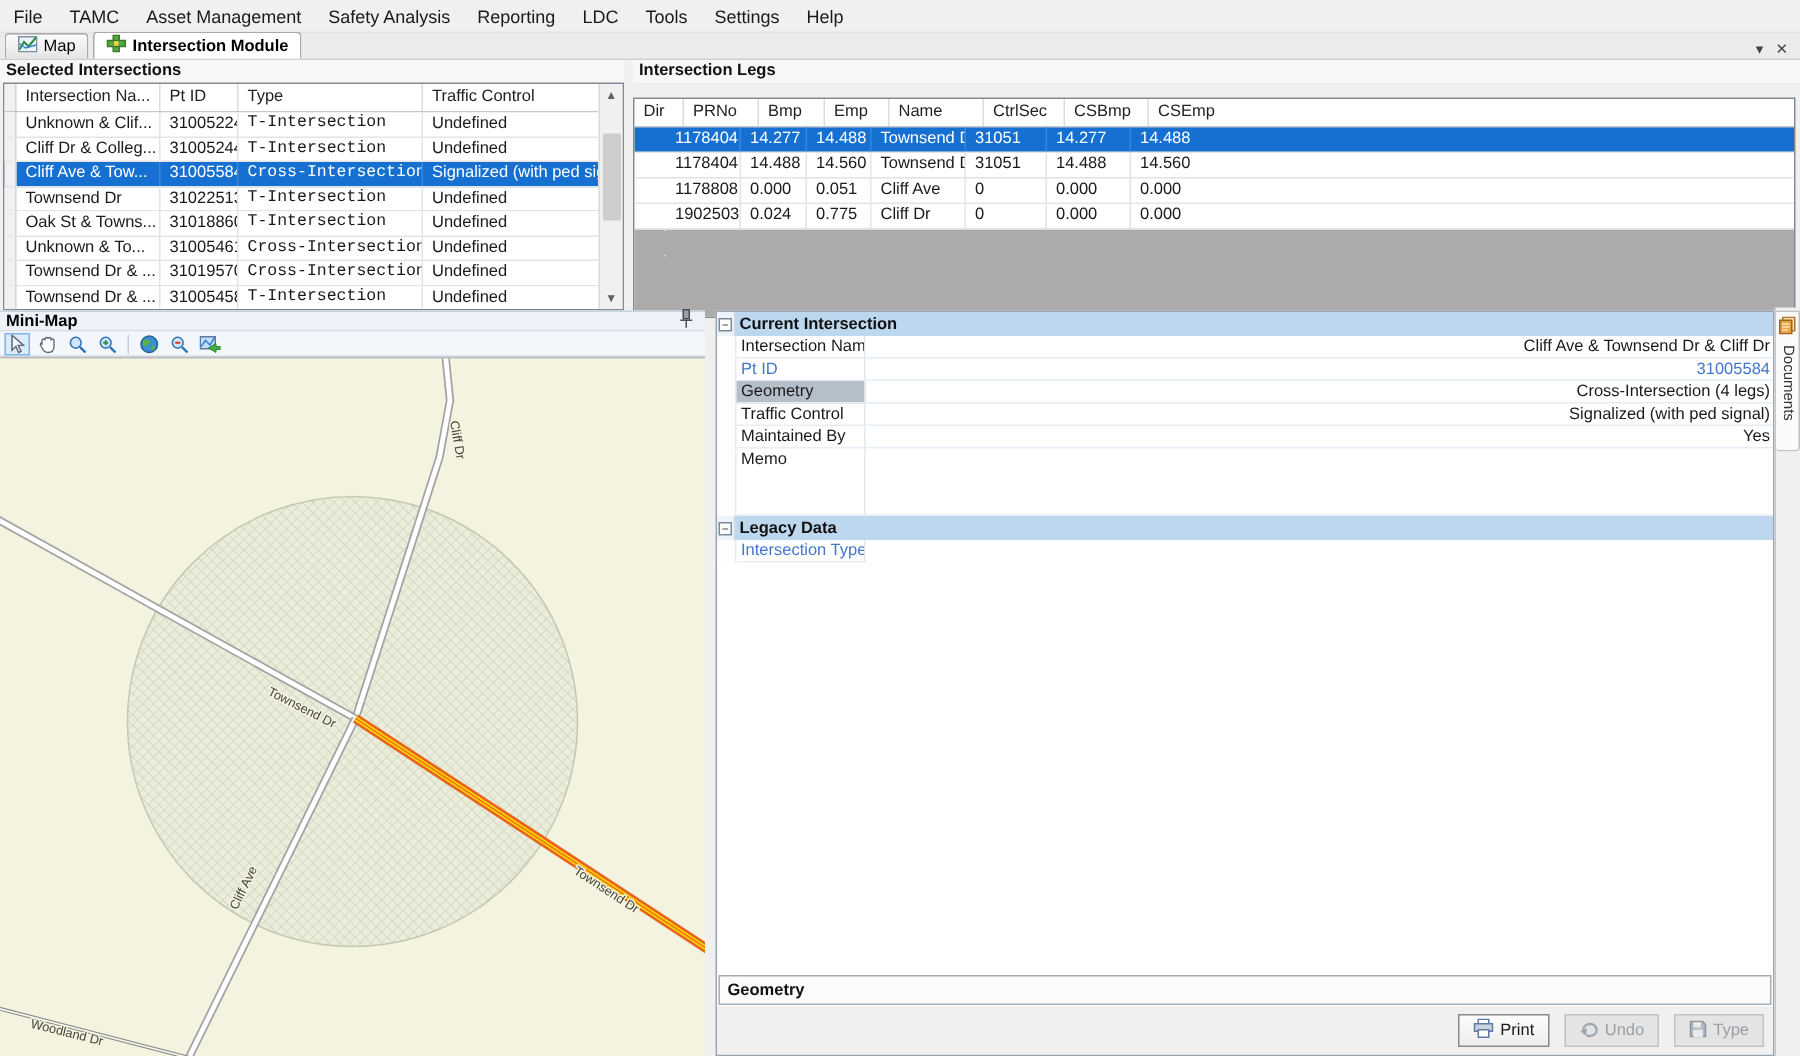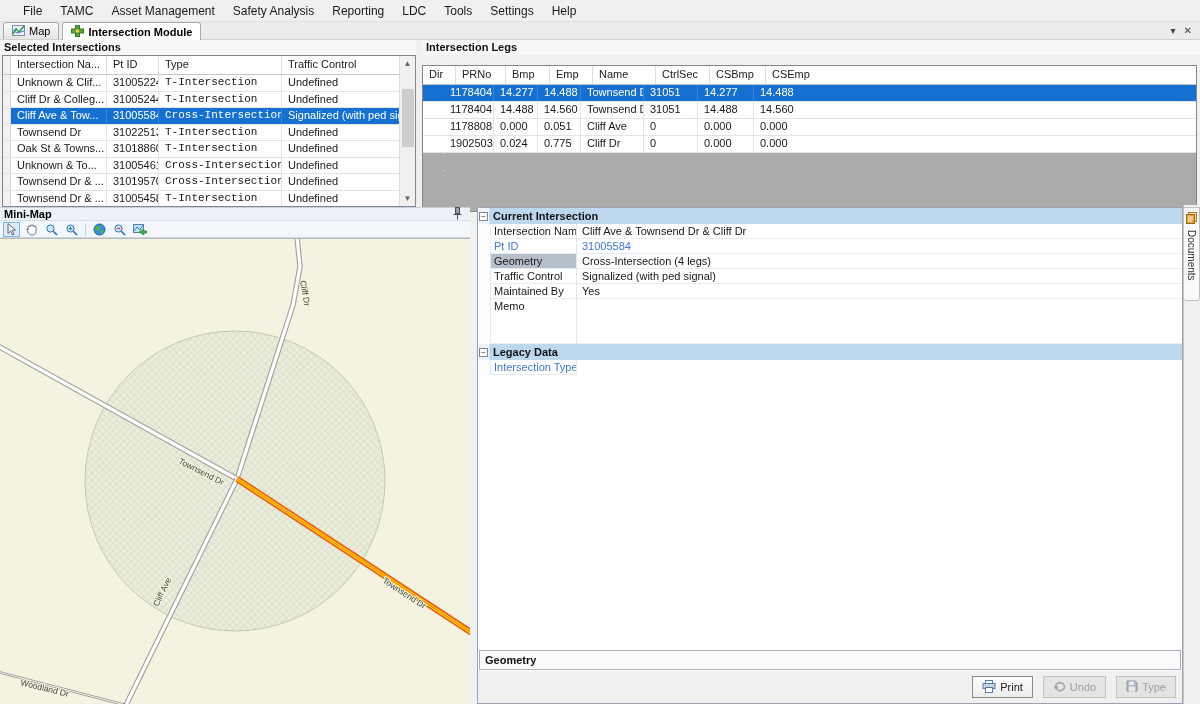--- a/index.html
+++ b/index.html
@@ -1,24 +1,24 @@
 <!DOCTYPE html>
 <html><head>
 <meta charset="utf-8">
 <style>
   * { box-sizing: border-box; margin: 0; padding: 0; }
   html,body { width:1200px; height:704px; font-family:"Liberation Sans", sans-serif; background:#f0f0f0; overflow:hidden; position:relative; }
   .abs { position:absolute; }
 
   
-  #menubar { top:0; left:0; width:1200px; height:22px; background:#f0f0f0; border-bottom:1px solid #e3e3e3; display:flex; align-items:center; padding-left:14px; }
+  #menubar { top:0; left:0; width:1200px; height:22px; background:#f0f0f0; border-bottom:1px solid #e3e3e3; display:flex; align-items:center; padding-left:0; }
   .menu-item { font-size:12px; color:#1a1a1a; padding:0 9px; height:22px; line-height:22px; cursor:default; }
 
   
-  #tabstrip { top:22px; left:0; width:1200px; height:18px; background:#ececec; border-bottom:1px solid #d0d0d0; display:flex; }
+  #tabstrip { top:22px; left:0; width:1200px; height:18px; background:#ececec; border-bottom:1px solid #d0d0d0; display:flex; align-items:flex-end; }
   .tab { height:17px; display:flex; align-items:center; gap:4px; padding:0 8px; font-size:11px; border:1px solid #a9a9a9; border-bottom:none; border-radius:3px 3px 0 0; background:linear-gradient(#fbfbfb,#e4e4e4); margin-left:3px; }
   .tab.active { background:#ffffff; font-weight:bold; height:18px; }
   .tabstrip-btns { margin-left:auto; display:flex; align-items:center; gap:8px; padding-right:8px; color:#444; font-size:10px; }
 
   
   .panel-title { font-size:11px; font-weight:bold; color:#111; background:#f7f7f7; padding:1px 0 0 4px; }
   #left-title  { top:40px; left:0; width:416px; height:15px; }
   #legs-title  { top:40px; left:422px; width:778px; height:15px; }
 
   
@@ -69,21 +69,21 @@
 
   
   #prop-panel { top:207px; left:477px; width:706px; height:497px; background:#fff; border:1px solid #9aa4b0; }
   .phead { display:flex; height:16px; background:#bdd7ee; align-items:center; }
   .phead .gut { width:12px; height:16px; background:#eef3f9; border-right:1px solid #d5dfe9; display:flex; align-items:center; justify-content:center; flex:none; }
   .collapse-box { width:9px; height:9px; border:1px solid #7a8a9a; background:#fff; font-size:8px; line-height:7px; text-align:center; color:#333; }
   .phead-label { font-size:11px; font-weight:bold; color:#111; padding-left:3px; }
   .prow { display:flex; height:15px; }
   .prow::before { content:""; width:12px; flex:none; background:#fdfdfd; border-right:1px solid #e3eaf1; }
   .plabel { width:86px; flex:none; font-size:11px; color:#1a1a1a; padding:1px 2px 0 3px; border-right:1px solid #dfe7ef; border-bottom:1px solid #e6edf4; white-space:nowrap; overflow:hidden; }
-  .pvalue { flex:1; font-size:11px; color:#1a1a1a; padding:1px 2px 0 5px; border-bottom:1px solid #e6edf4; white-space:nowrap; overflow:hidden; }
+  .pvalue { flex:1; font-size:11px; color:#1a1a1a; padding:1px 2px 0 5px; border-bottom:1px solid #e6edf4; white-space:nowrap; overflow:hidden;text-align:right; }
   .prow.link .plabel, .prow.link .pvalue { color:#4477cc; }
   .prow.selrow .plabel { background:#b5bfc9; }
   .prow.memo { height:45px; }
 
   #geometry-bar { left:479px; top:650px; width:702px; height:20px; background:#fbfbfb; border:1px solid #a8aeb6; font-size:11px; font-weight:bold; color:#111; display:flex; align-items:center; padding-left:5px; }
   #prop-footer { left:478px; top:671px; width:704px; height:32px; background:#f0f0f0; display:flex; align-items:center; justify-content:flex-end; gap:10px; padding-right:6px; }
   .btn { height:22px; min-width:52px; padding:0 9px; display:flex; align-items:center; justify-content:center; gap:4px; font-size:11px; color:#1a1a1a; background:linear-gradient(#fdfdfd,#ededed); border:1px solid #8a8a8a; }
   .btn.disabled { color:#9aa0a6; background:#e4e4e4; border-color:#c2c2c2; }
 
   

